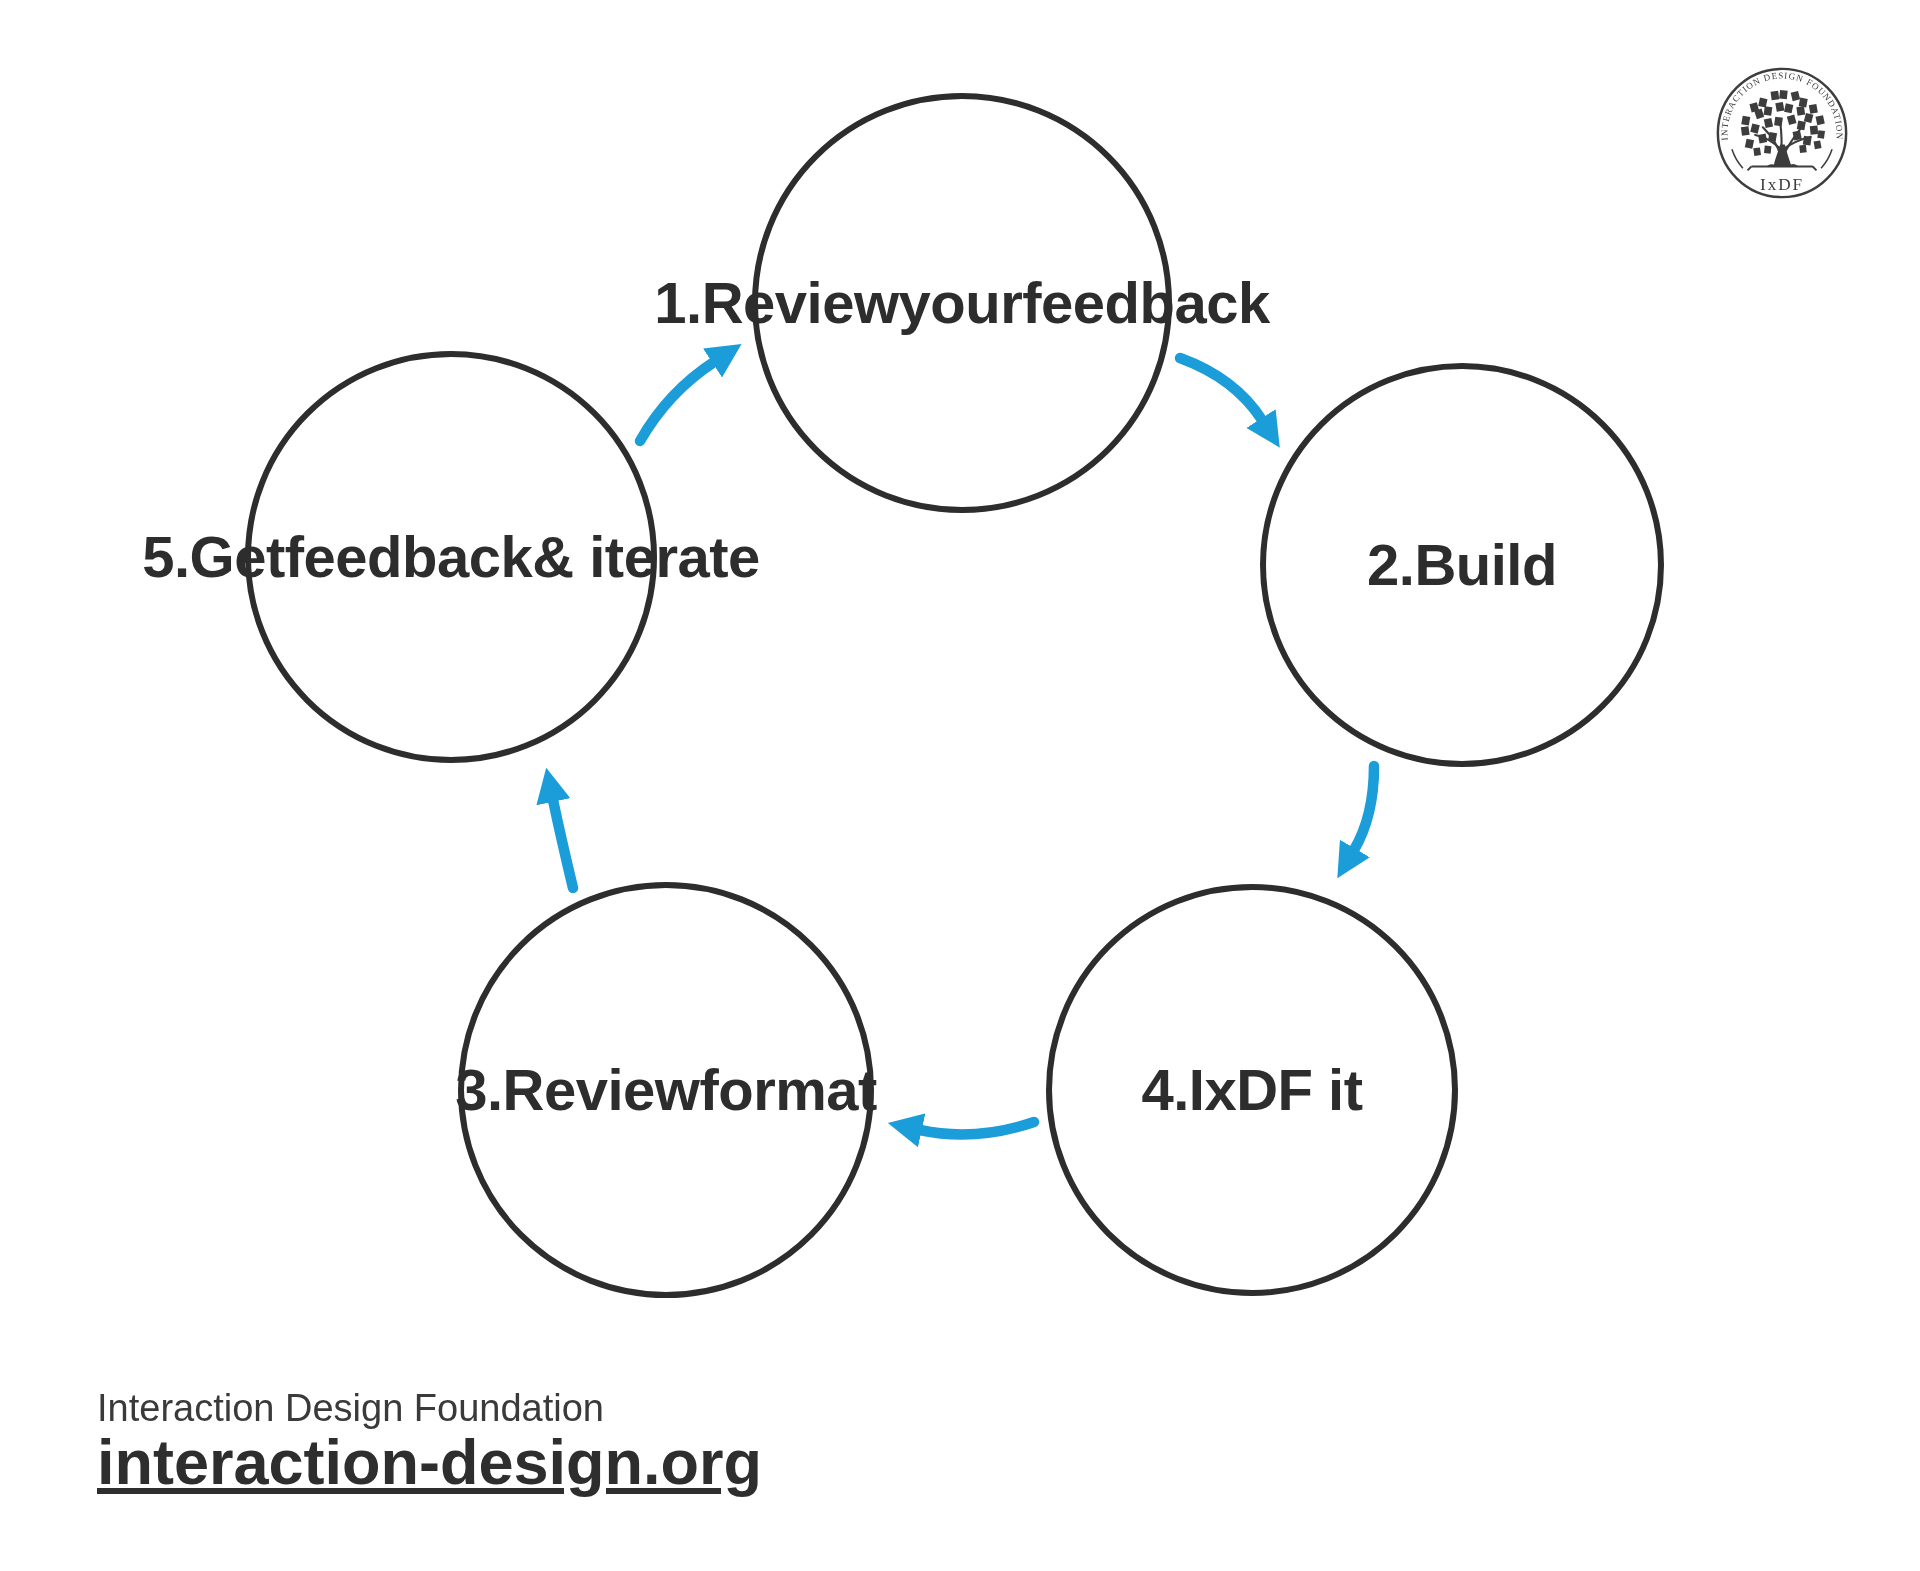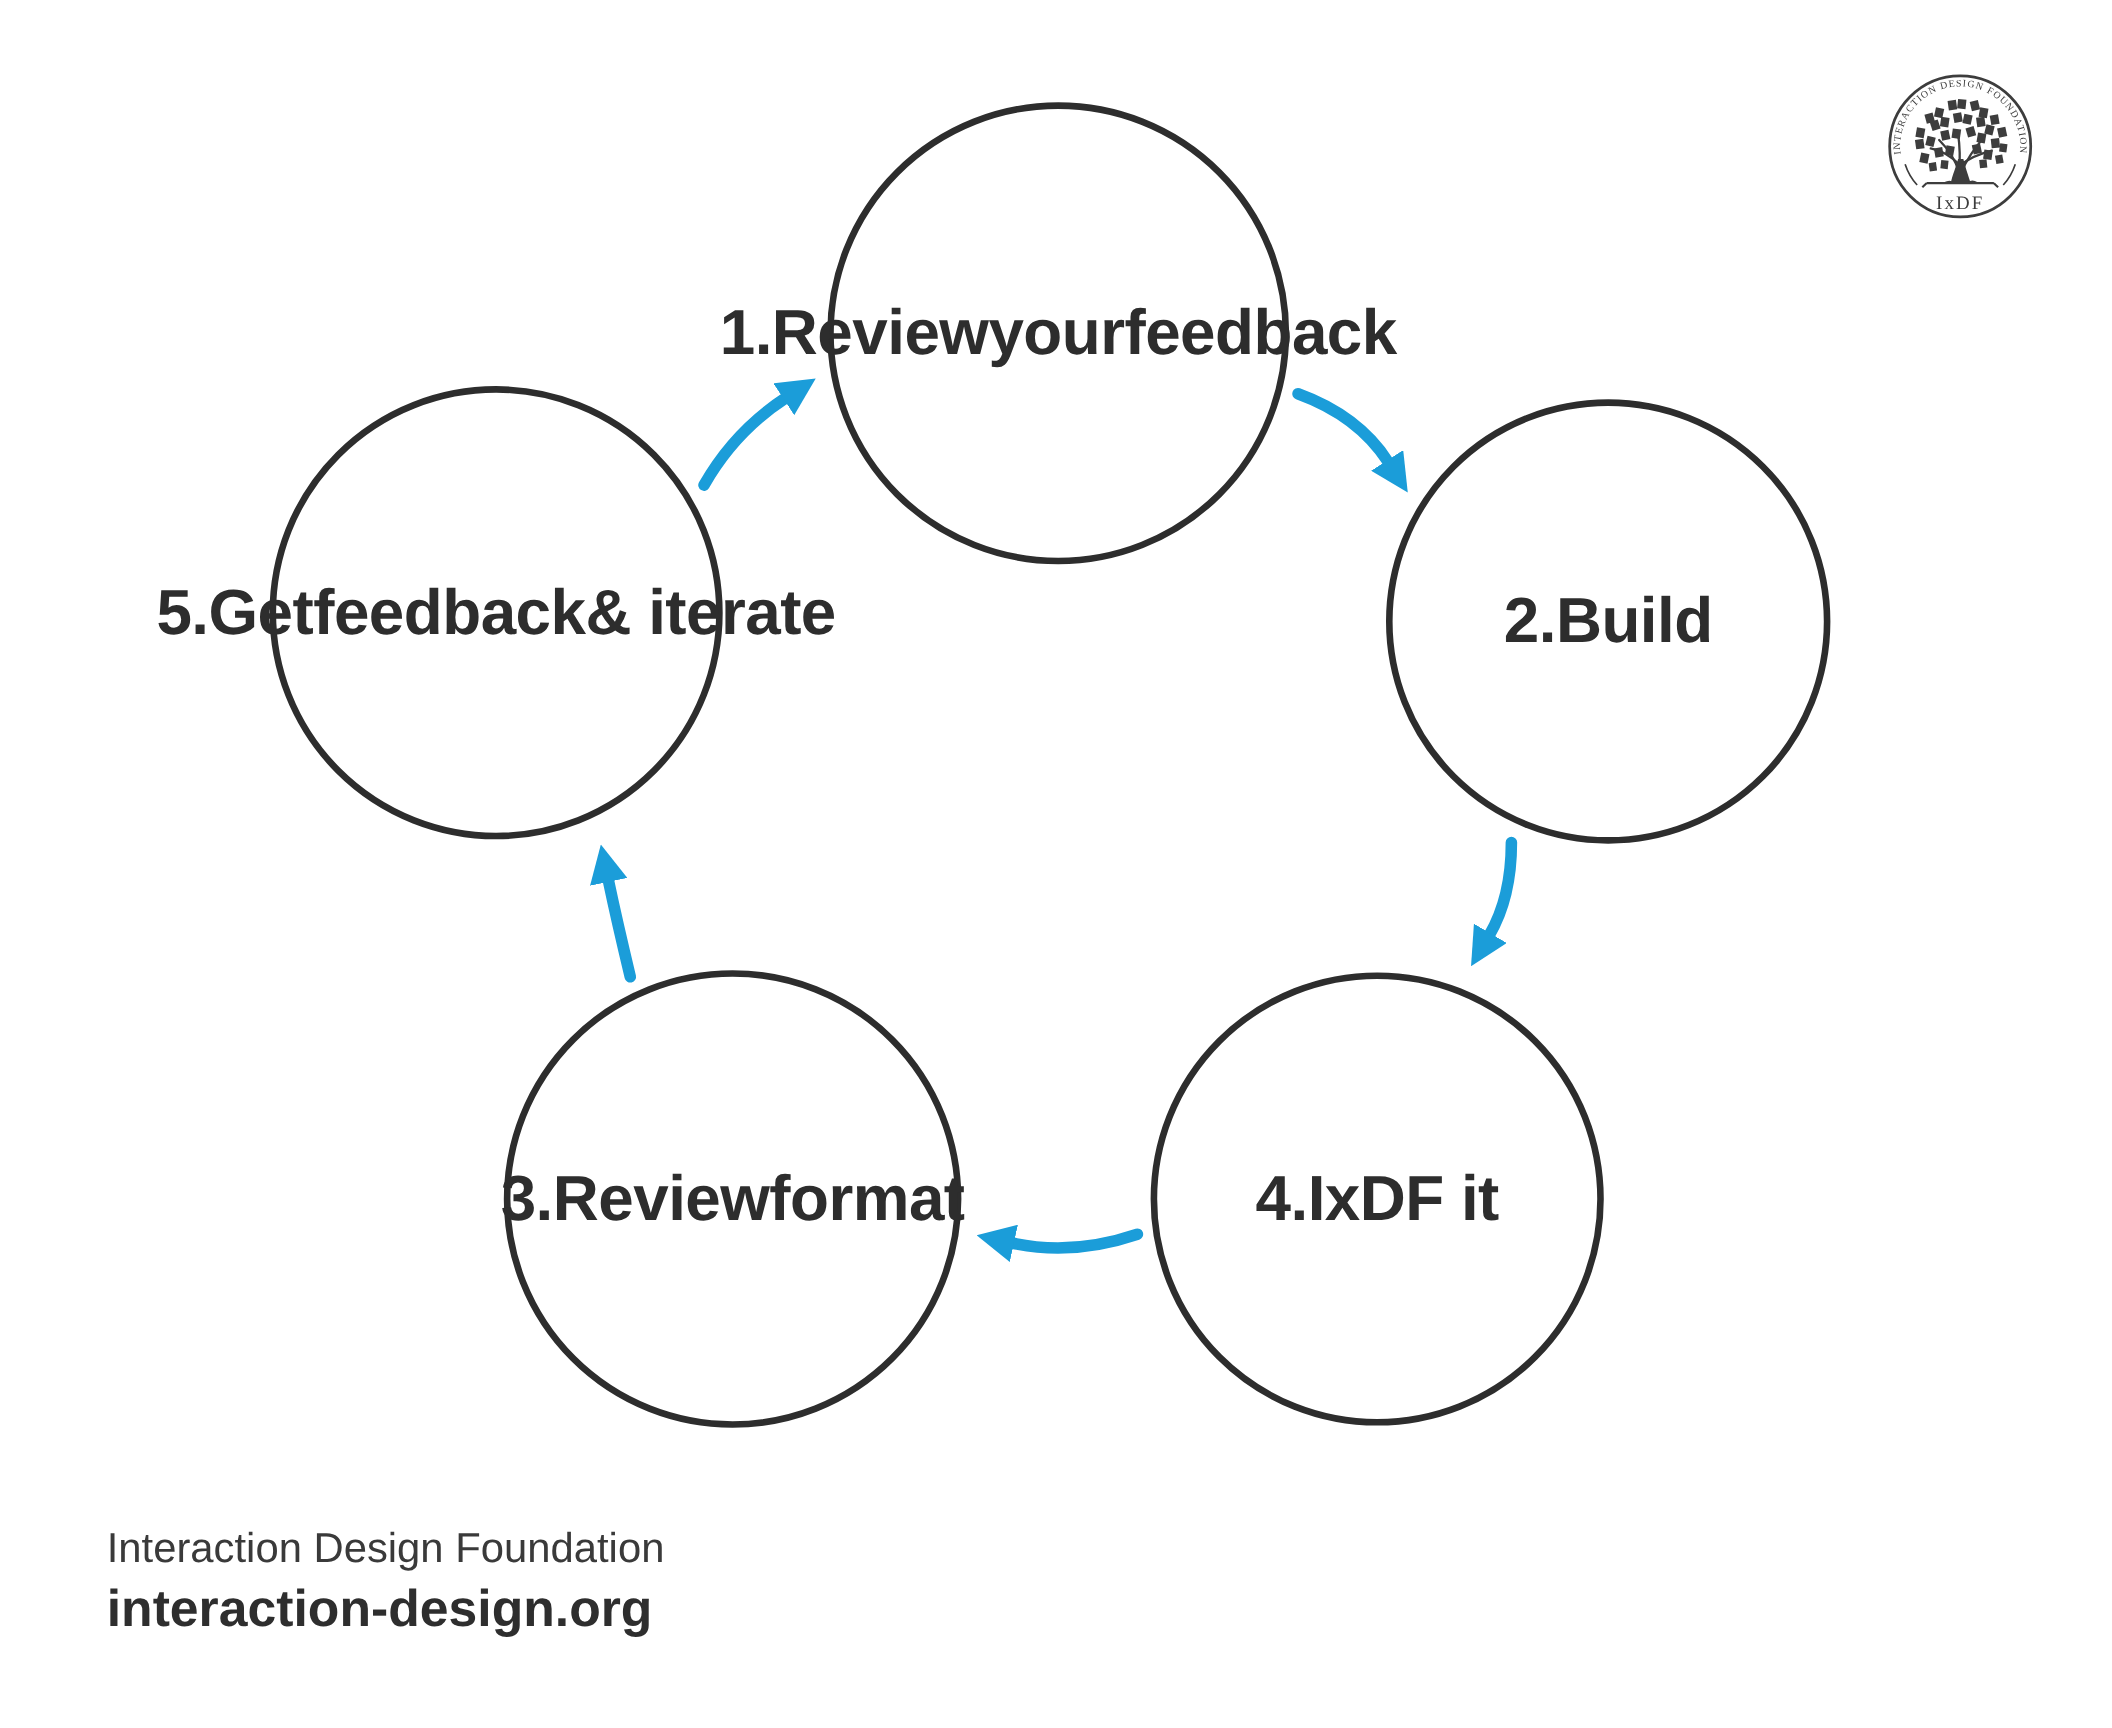--- a/index.html
+++ b/index.html
@@ -62,21 +62,21 @@
   .seal-monogram {
     font-family:"Liberation Serif", serif;
     font-size:18px;
     letter-spacing:2px;
     fill: var(--logo_ink, #3d3d3d);
   }
 
   
   #footer { position:absolute; left:97px; top:1385px; color:#3a3a3a; }
   #footer .org  { font-size:38px; line-height:46px; font-weight:400; color: var(--footer_text, #3a3a3a); }
-  #footer .url  { font-size:47px; line-height:58px; font-weight:700; color: var(--footer_bold, #2e2e2e); margin-top:2px; }
+  #footer .url  { font-size:63px; line-height:58px; font-weight:700; color: var(--footer_bold, #2e2e2e); margin-top:2px;text-decoration:underline; }
 </style>
 </head>
 <body>
 
 <div id="canvas">
 
   <svg id="arrows" width="1920" height="1571" viewBox="0 0 1920 1571">
     <defs>
       <marker id="ah" viewBox="0 0 10 10" refX="0.5" refY="5" markerWidth="3.3" markerHeight="3.3" orient="auto">
         <path class="arrowhead" d="M0,0 L10,5 L0,10 Z"></path>

